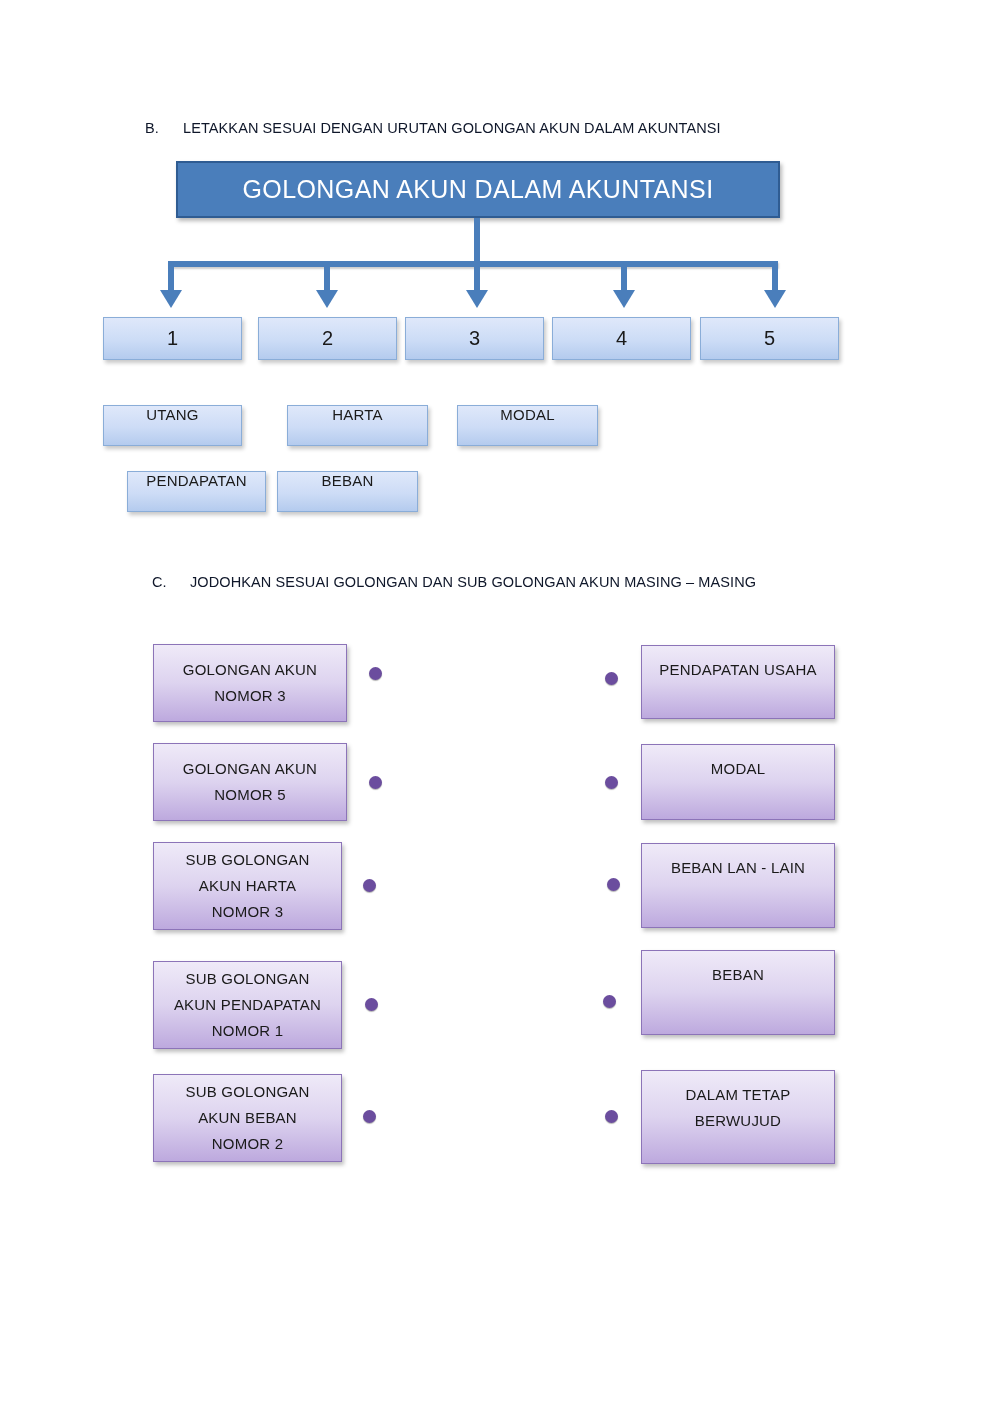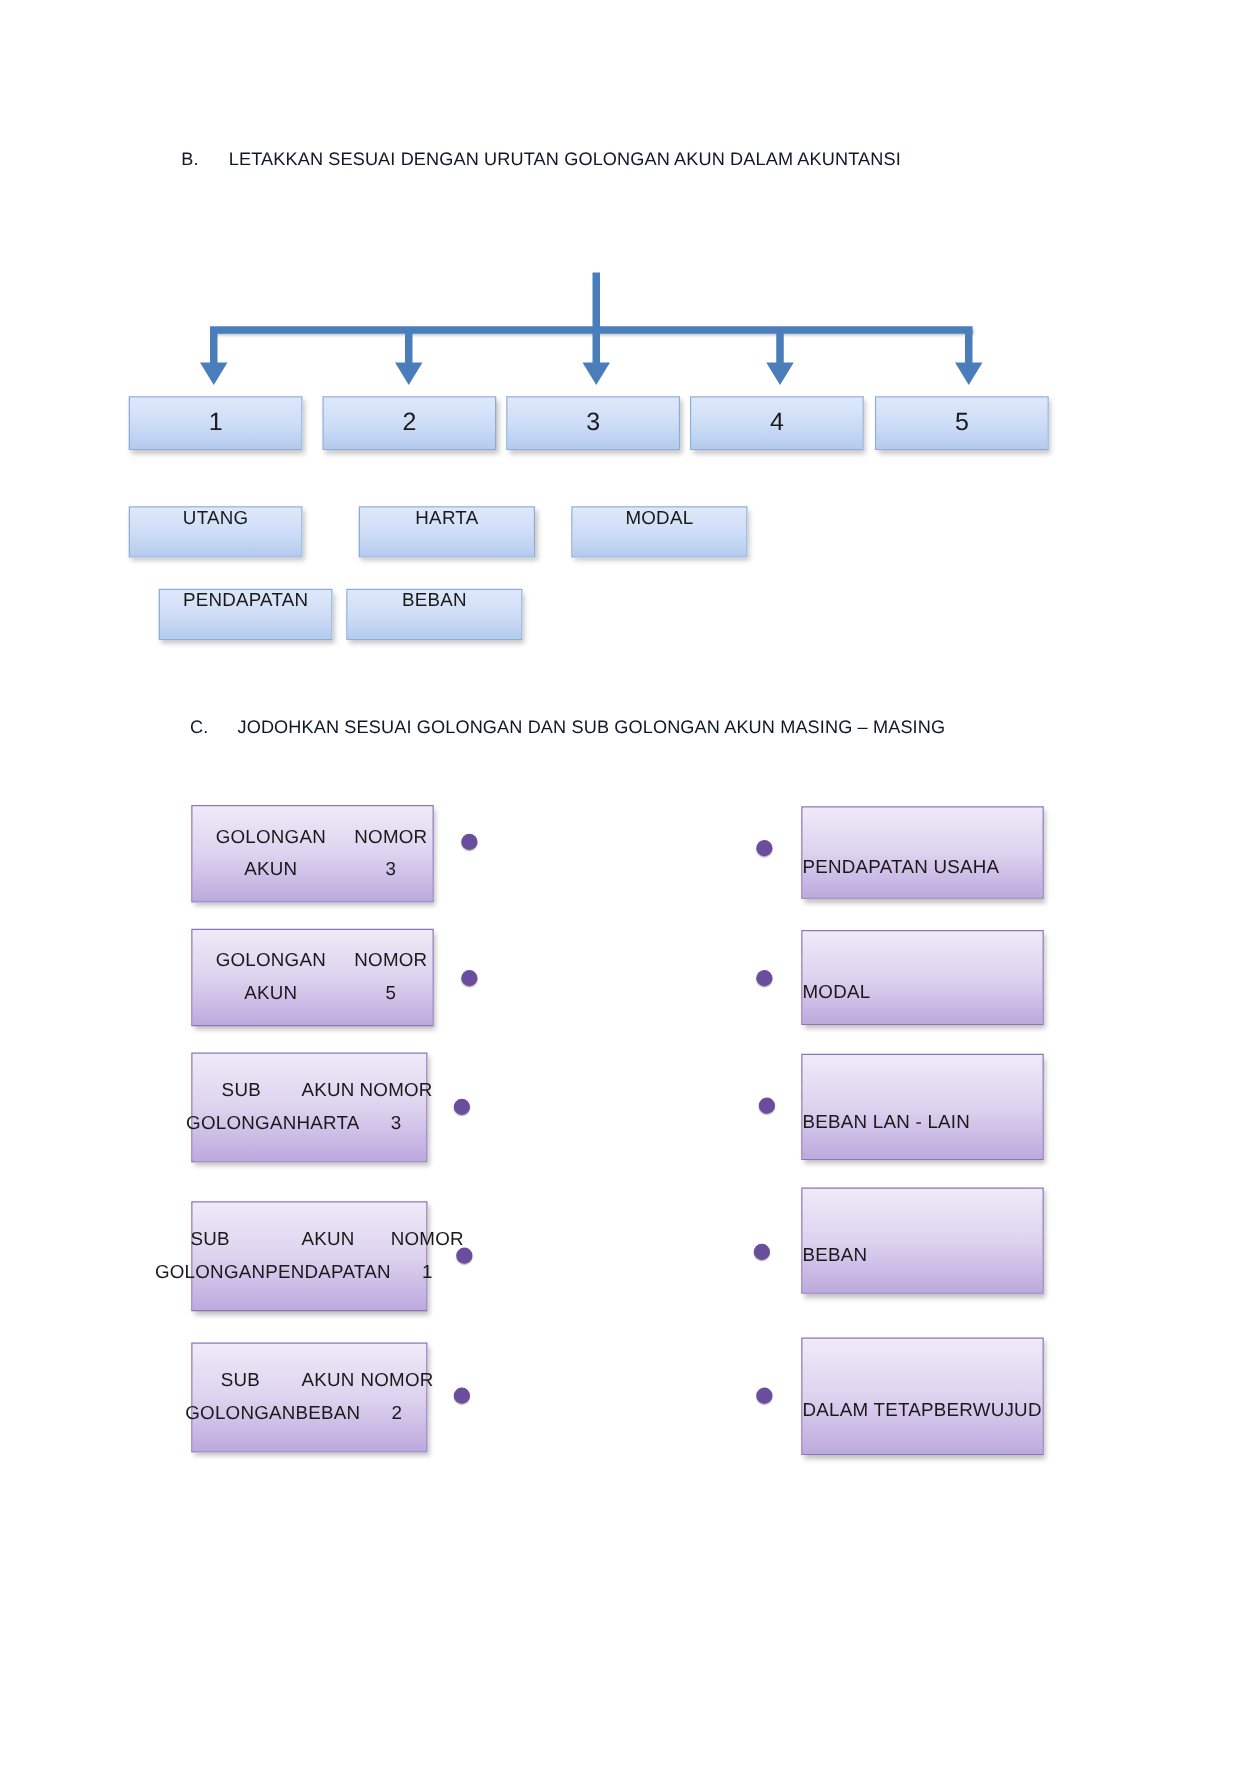--- a/index.html
+++ b/index.html
@@ -117,53 +117,56 @@
     box-shadow: 2px 3px 4px rgba(0,0,0,0.22);
   }
 
   
   .match-box {
     position: absolute;
     box-sizing: border-box;
     background: linear-gradient(to bottom, #efeaf8 0%, #ddd3ef 50%, #bda9de 100%);
     border: 1px solid #8c74b8;
     display: flex;
-    flex-direction: row;
+    flex-direction: column;
     justify-content: center;
     align-items: center;
     font-size: 15px;
     line-height: 1.72;
     color: #1a1a1a;
     letter-spacing: 0.2px;
     text-align: center;
     box-shadow: 2px 3px 4px rgba(0,0,0,0.25);
   }
   .match-box.top-aligned {
     justify-content: flex-start;
-    padding-top: 24px;
+    padding-top: 11px;
   }
 
   .dot {
     position: absolute;
     width: 13px;
     height: 13px;
     border-radius: 50%;
     background: #6b4d9e;
     box-shadow: 0 1px 1px rgba(0,0,0,0.3);
   }
 </style>
 </head>
 <body>
 
 <div class="page">
 
   <div class="section-heading" id="heading-b">
     <span class="letter">B.</span><span>LETAKKAN SESUAI DENGAN URUTAN GOLONGAN AKUN DALAM AKUNTANSI</span>
   </div>
 
+  <div class="chart-title">
+    <span>GOLONGAN AKUN DALAM AKUNTANSI</span>
+  </div>
 
   <div class="connector stem-vert"></div>
   <div class="connector bus-horiz"></div>
 
   <div class="drop" style="left:168px; top:264px; height:28px;"></div>
   <div class="arrow-head" style="left:160px; top:290px;"></div>
 
   <div class="drop" style="left:324px; top:264px; height:28px;"></div>
   <div class="arrow-head" style="left:316px; top:290px;"></div>
 

